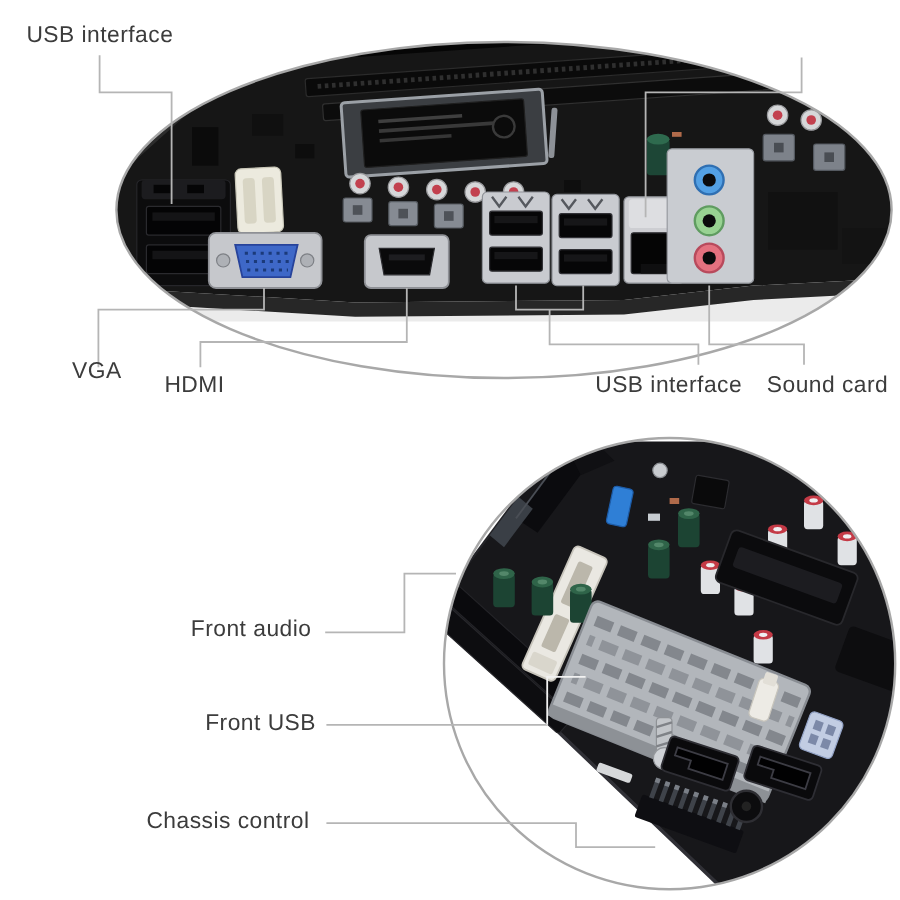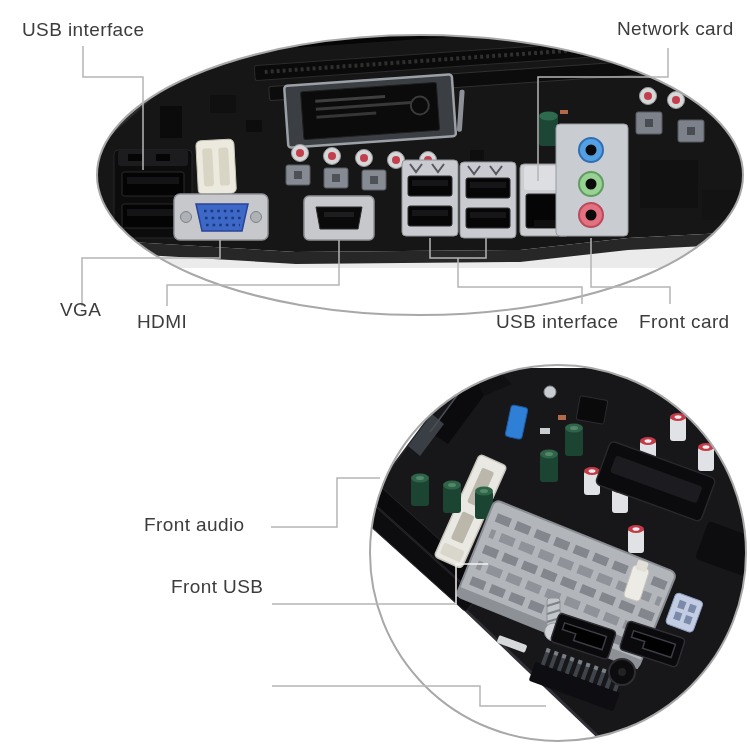--- a/index.html
+++ b/index.html
@@ -361,21 +361,21 @@
     <path d="M271 527 H337 V478 H380"></path>
     <path d="M272 604 H456"></path>
     <path d="M272 686 H480 V706 H546"></path>
   </g>
   <g stroke="#f2f2f2" stroke-width="1.5" fill="none">
     <path d="M456 604 V564 H488"></path>
   </g>
 </svg>
 
 <div class="lbl" style="left:22px;top:19px">USB interface</div>
-<div class="lbl" style="left:617px;top:18px">Network card</div>
 <div class="lbl" style="left:60px;top:299px">VGA</div>
 <div class="lbl" style="left:137px;top:311px">HDMI</div>
 <div class="lbl" style="left:496px;top:311px">USB interface</div>
-<div class="lbl" style="left:639px;top:311px">Front card</div>
-<div class="lbl" style="left:144px;top:514px">Front audio</div>
-<div class="lbl" style="left:171px;top:576px">Front USB</div>
+<div class="lbl" style="left:639px;top:311px">Sound card</div>
+<div class="lbl" style="left:159px;top:514px">Front audio</div>
+<div class="lbl" style="left:171px;top:592px">Front USB</div>
+<div class="lbl" style="left:122px;top:674px">Chassis control</div>
 
 </div>
 
 </body></html>

